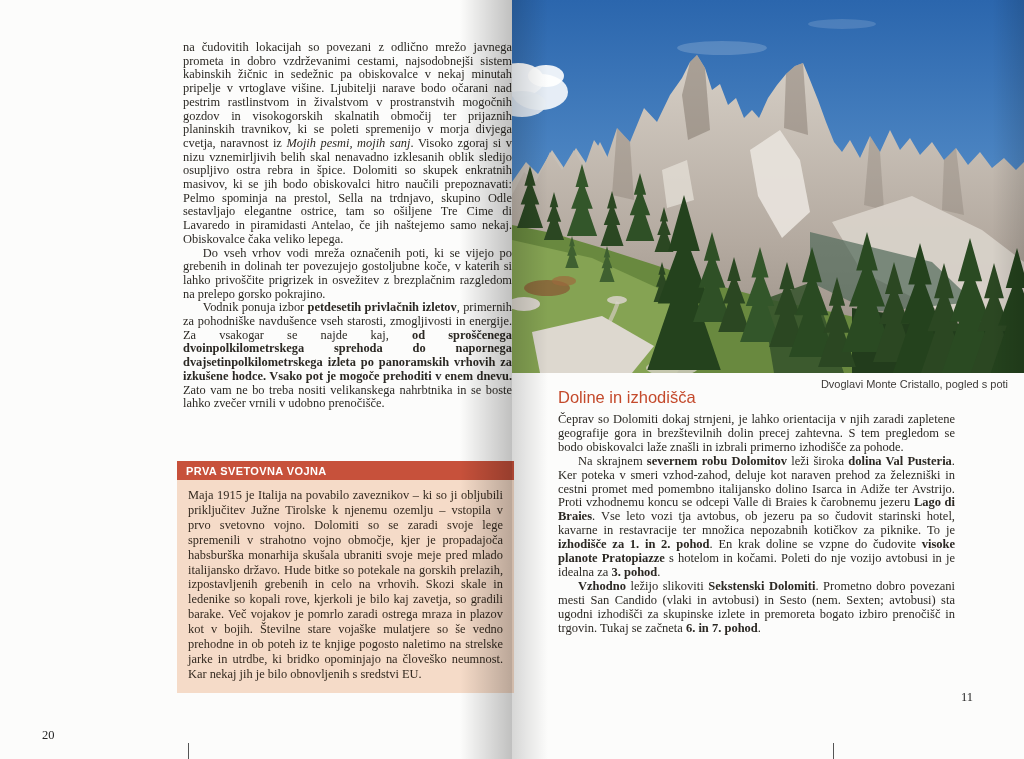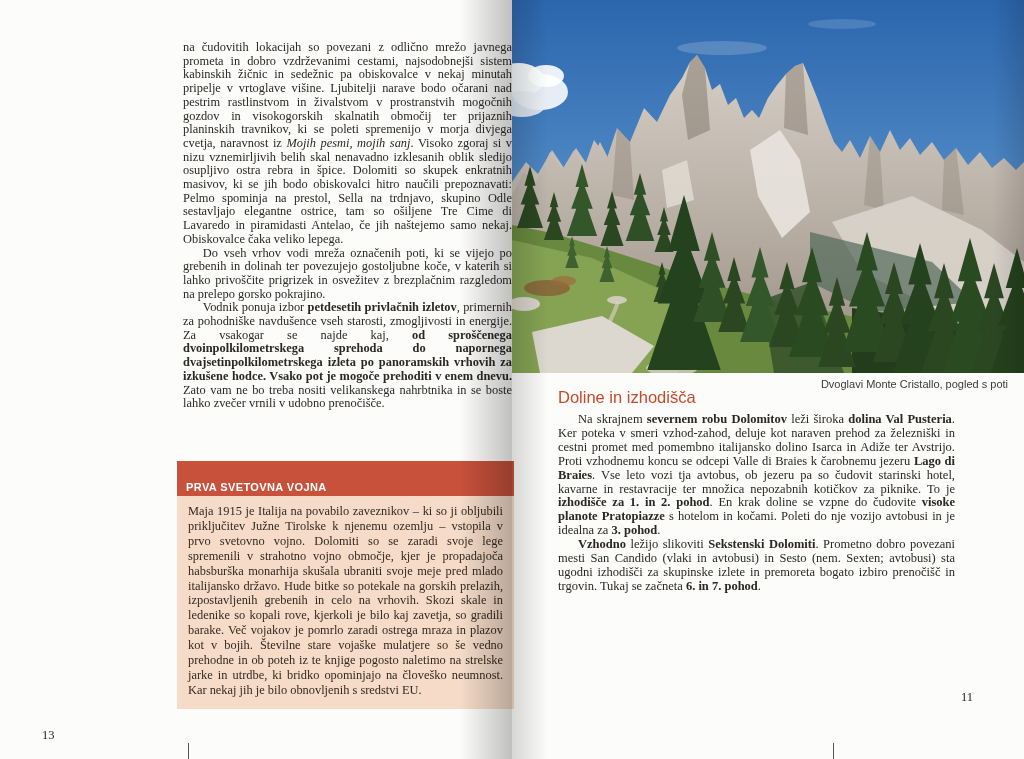--- a/index.html
+++ b/index.html
@@ -13,21 +13,21 @@
   .left-col{left:183px;top:41px;width:329px;font-size:12.4px;line-height:13.7px;}
   .para{margin:0;}
   .para.indent{text-indent:1.6em;}
   .b{font-weight:bold;}
   .i{font-style:italic;margin-top:42px;}
   .infobox{position:absolute;left:177px;top:461px;width:337px;}
   .infobox-title{
     background:#c7513b;color:#ffffff;
     font-family:"Liberation Sans","DejaVu Sans",sans-serif;
     font-weight:bold;font-size:11px;letter-spacing:.4px;
-    padding:20px 9px 3px 9px;
+    padding:4px 9px 3px 9px;
   }
   .infobox-body{
     background:#f5dbc8;color:#33291f;
     font-size:12.4px;line-height:14.9px;text-align:justify;
     padding:8px 11px 11px 11px;
   }
   .pagenum{position:absolute;font-size:12.5px;color:#262626;}
   .pagenum-left{left:42px;top:728px;}
   .pagenum-right{left:961px;top:690px;}
   .crop-mark{position:absolute;width:1px;height:16px;background:#555;top:743px;}
@@ -65,21 +65,21 @@
       <p class="para"><span>na čudovitih lokacijah so povezani z odlično mrežo javnega prometa in dobro vzdrževanimi cestami, najsodobnejši sistem kabinskih žičnic in sedežnic pa obiskovalce v nekaj minutah pripelje v vrtoglave višine. Ljubitelji narave bodo očarani nad pestrim rastlinstvom in živalstvom v prostranstvih mogočnih gozdov in visokogorskih skalnatih območij ter prijaznih planinskih travnikov, ki se poleti spremenijo v morja divjega cvetja, naravnost iz </span><span class="i">Mojih pesmi, mojih sanj</span><span>. Visoko zgoraj si v nizu vznemirljivih belih skal nenavadno izklesanih oblik sledijo osupljivo ostra rebra in špice. Dolomiti so skupek enkratnih masivov, ki se jih bodo obiskovalci hitro naučili prepoznavati: Pelmo spominja na prestol, Sella na trdnjavo, skupino Odle sestavljajo elegantne ostrice, tam so ošiljene Tre Cime di Lavaredo in piramidasti Antelao, če jih naštejemo samo nekaj. Obiskovalce čaka veliko lepega.</span></p>
       <p class="para indent"><span>Do vseh vrhov vodi mreža označenih poti, ki se vijejo po grebenih in dolinah ter povezujejo gostoljubne koče, v katerih si lahko privoščite prigrizek in osvežitev z brezplačnim razgledom na prelepo gorsko pokrajino.</span></p>
       <p class="para indent"><span>Vodnik ponuja izbor </span><span class="b">petdesetih privlačnih izletov</span><span>, primernih za pohodniške navdušence vseh starosti, zmogljivosti in energije. Za vsakogar se najde kaj, </span><span class="b">od sproščenega dvoinpolkilometrskega sprehoda do napornega dvajsetinpolkilometrskega izleta po panoramskih vrhovih za izkušene hodce. Vsako pot je mogoče prehoditi v enem dnevu.</span><span> Zato vam ne bo treba nositi velikanskega nahrbtnika in se boste lahko zvečer vrnili v udobno prenočišče.</span></p>
     </div>
 
     <div class="infobox">
       <div class="infobox-title">PRVA SVETOVNA VOJNA</div>
       <div class="infobox-body">Maja 1915 je Italija na povabilo zaveznikov – ki so ji obljubili priključitev Južne Tirolske k njenemu ozemlju – vstopila v prvo svetovno vojno. Dolomiti so se zaradi svoje lege spremenili v strahotno vojno območje, kjer je propadajoča habsburška monarhija skušala ubraniti svoje meje pred mlado italijansko državo. Hude bitke so potekale na gorskih prelazih, izpostavljenih grebenih in celo na vrhovih. Skozi skale in ledenike so kopali rove, kjerkoli je bilo kaj zavetja, so gradili barake. Več vojakov je pomrlo zaradi ostrega mraza in plazov kot v bojih. Številne stare vojaške mulatjere so še vedno prehodne in ob poteh iz te knjige pogosto naletimo na strelske jarke in utrdbe, ki bridko opominjajo na človeško neumnost. Kar nekaj jih je bilo obnovljenih s sredstvi EU.</div>
     </div>
 
-    <div class="pagenum pagenum-left">13</div>
+    <div class="pagenum pagenum-left">20</div>
   </div>
 
   <div>
 
     <svg class="photo" viewBox="0 0 512 373" preserveAspectRatio="none" aria-hidden="true">
       <defs>
         <linearGradient id="skyGrad" x1="0" y1="0" x2="0" y2="1">
           <stop offset="0" stop-color="#2b66ad"></stop>
           <stop offset="0.65" stop-color="#5b93cc"></stop>
           <stop offset="1" stop-color="#8db6e0"></stop>
@@ -174,20 +174,21 @@
     </svg>
     <div class="edge-vignette"></div>
 
     <div class="caption">
       <span>Dvoglavi Monte Cristallo, pogled s poti</span>
     </div>
 
     <h2 class="section-heading">Doline in izhodišča</h2>
 
     <div class="body-col right-col">
+      <p class="para"><span>Čeprav so Dolomiti dokaj strnjeni, je lahko orientacija v njih zaradi zapletene geografije gora in brezštevilnih dolin precej zahtevna. S tem pregledom se bodo obiskovalci laže znašli in izbrali primerno izhodišče za pohode.</span></p>
       <p class="para indent"><span>Na skrajnem </span><span class="b">severnem robu Dolomitov</span><span> leži široka </span><span class="b">dolina Val Pusteria</span><span>. Ker poteka v smeri vzhod-zahod, deluje kot naraven prehod za železniški in cestni promet med pomembno italijansko dolino Isarca in Adiže ter Avstrijo. Proti vzhodnemu koncu se odcepi Valle di Braies k čarobnemu jezeru </span><span class="b">Lago di Braies</span><span>. Vse leto vozi tja avtobus, ob jezeru pa so čudovit starinski hotel, kavarne in restavracije ter množica nepozabnih kotičkov za piknike. To je </span><span class="b">izhodišče za 1. in 2. pohod</span><span>. En krak doline se vzpne do čudovite </span><span class="b">visoke planote Pratopiazze</span><span> s hotelom in kočami. Poleti do nje vozijo avtobusi in je idealna za </span><span class="b">3. pohod</span><span>.</span></p>
       <p class="para indent"><span class="b">Vzhodno</span><span> ležijo slikoviti </span><span class="b">Sekstenski Dolomiti</span><span>. Prometno dobro povezani mesti San Candido (vlaki in avtobusi) in Sesto (nem. Sexten; avtobusi) sta ugodni izhodišči za skupinske izlete in premoreta bogato izbiro prenočišč in trgovin. Tukaj se začneta </span><span class="b">6. in 7. pohod</span><span>.</span></p>
     </div>
 
     <div class="pagenum pagenum-right">11</div>
   </div>
 
   <div class="gutter-left"></div>
   <div class="gutter-right"></div>
   <div class="crop-mark crop-mark-left"></div>

